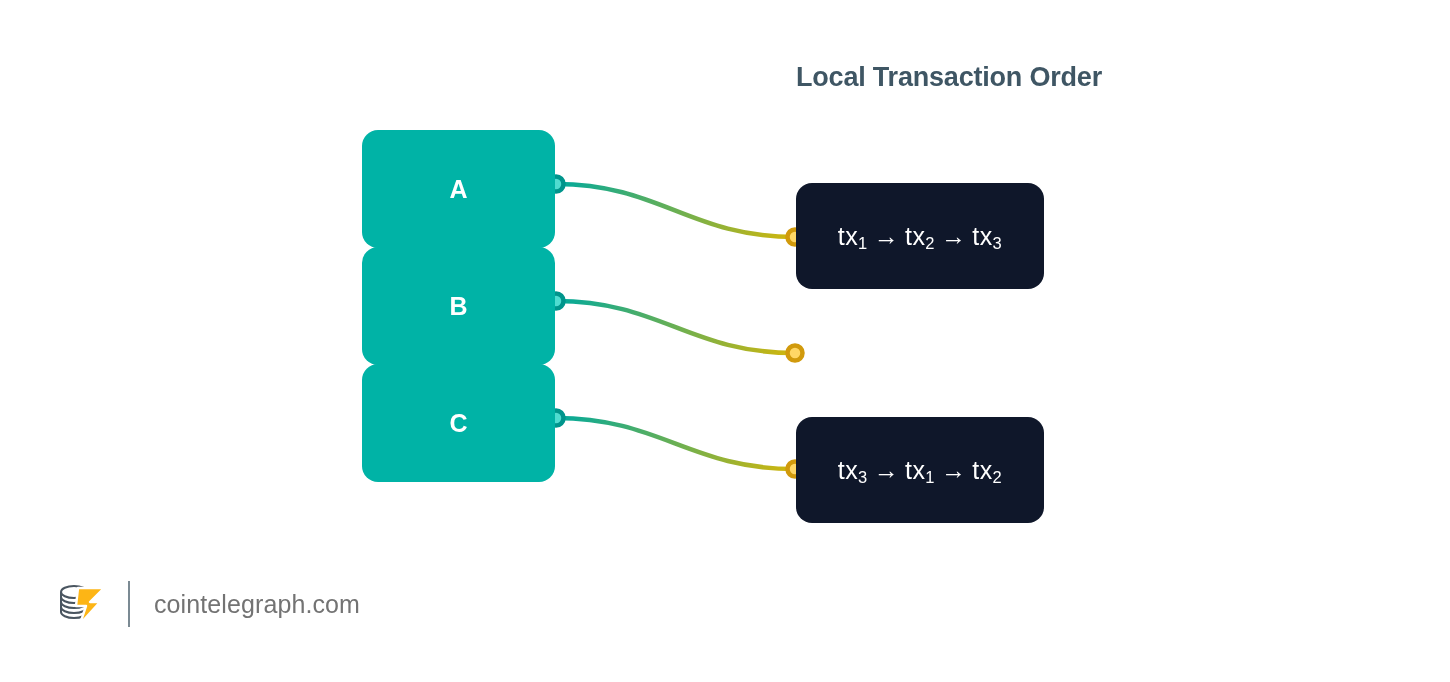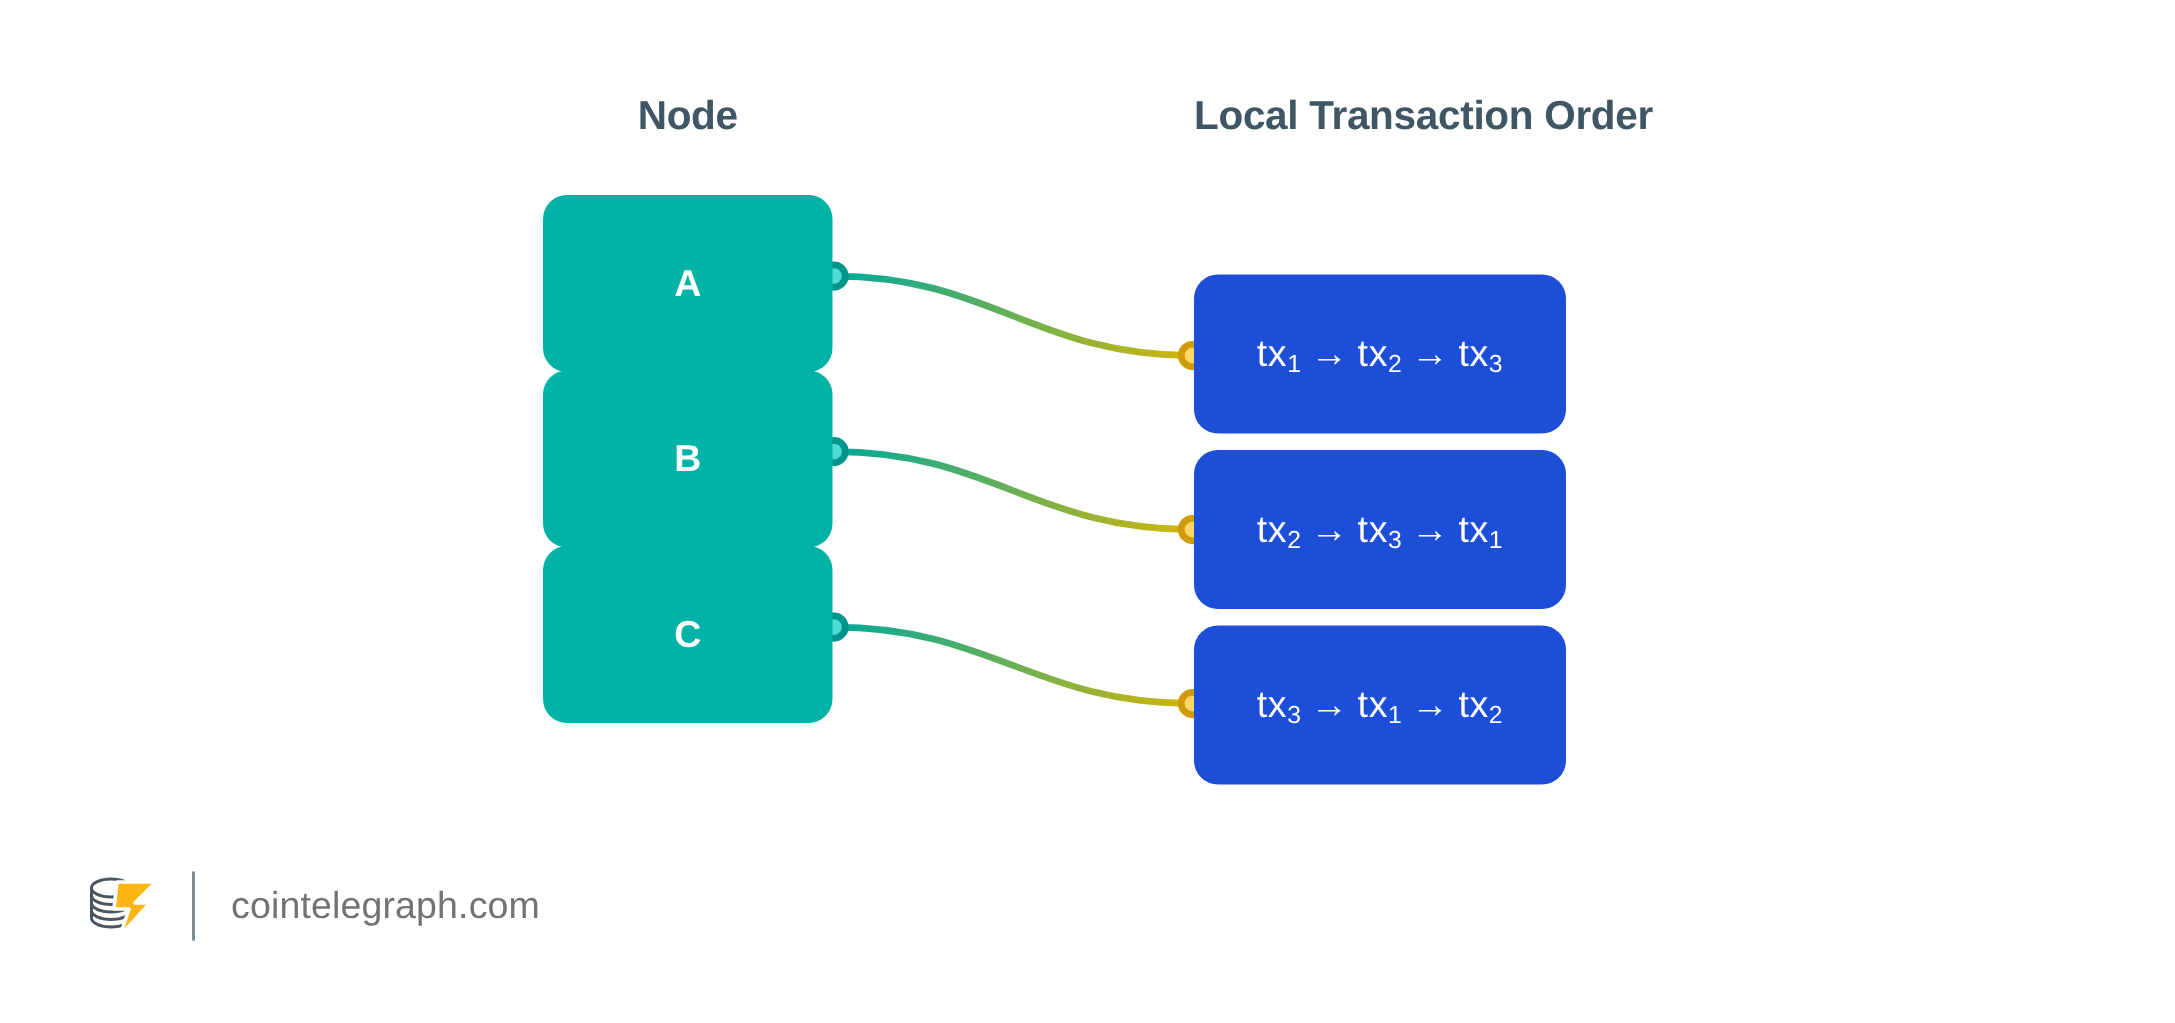--- a/index.html
+++ b/index.html
@@ -62,21 +62,21 @@
   #node-box-0 { top: 130px; }
   #node-box-1 { top: 247px; }
   #node-box-2 { top: 364px; }
 
   
   .tx-box {
     position: absolute;
     left: 796px;
     width: 248px;
     height: 106px;
-    background: #1d4ed8;
+    background: #0f172a;
     border-radius: 16px;
     display: flex;
     align-items: center;
     justify-content: center;
   }
   .tx-label {
     color: #ffffff;
     font-size: 25px;
     font-weight: normal;
     letter-spacing: 0.4px;
@@ -132,21 +132,20 @@
     font-size: 25px;
     letter-spacing: 0.1px;
     white-space: nowrap;
   }
 </style>
 </head>
 <body>
 
 <div id="stage">
 
-  <div class="col-header" id="header-node">Node</div>
 
   <div class="col-header" id="header-order">Local Transaction Order</div>
 
   <svg id="connectors" viewBox="0 0 1450 682" xmlns="http://www.w3.org/2000/svg">
     <defs>
       <linearGradient id="grad-a" x1="556" y1="184" x2="795" y2="237" gradientUnits="userSpaceOnUse">
         <stop offset="0" stop-color="#00a99d"></stop>
         <stop offset="1" stop-color="#d4b60a"></stop>
       </linearGradient>
       <linearGradient id="grad-b" x1="556" y1="301" x2="795" y2="353" gradientUnits="userSpaceOnUse">
@@ -178,23 +177,20 @@
   <div class="node-box" id="node-box-1">
     <span class="node-label">B</span>
   </div>
   <div class="node-box" id="node-box-2">
     <span class="node-label">C</span>
   </div>
 
   <div class="tx-box" id="tx-box-0">
     <span class="tx-label"><span>tx<sub>1</sub></span><span class="tx-arrow">→</span><span>tx<sub>2</sub></span><span class="tx-arrow">→</span><span>tx<sub>3</sub></span></span>
   </div>
-  <div class="tx-box" id="tx-box-1">
-    <span class="tx-label"><span>tx<sub>2</sub></span><span class="tx-arrow">→</span><span>tx<sub>3</sub></span><span class="tx-arrow">→</span><span>tx<sub>1</sub></span></span>
-  </div>
   <div class="tx-box" id="tx-box-2">
     <span class="tx-label"><span>tx<sub>3</sub></span><span class="tx-arrow">→</span><span>tx<sub>1</sub></span><span class="tx-arrow">→</span><span>tx<sub>2</sub></span></span>
   </div>
 
   <div id="footer">
     <svg id="footer-logo" viewBox="0 0 56 50" xmlns="http://www.w3.org/2000/svg">
       <g fill="none" stroke="#4a5560" stroke-width="2">
         <ellipse cx="20" cy="13" rx="13" ry="6"></ellipse>
         <path d="M7 13 v5 c0 3.3 5.8 6 13 6 s13 -2.7 13 -6 v-5"></path>
         <path d="M7 18 v5 c0 3.3 5.8 6 13 6 s13 -2.7 13 -6 v-5"></path>

